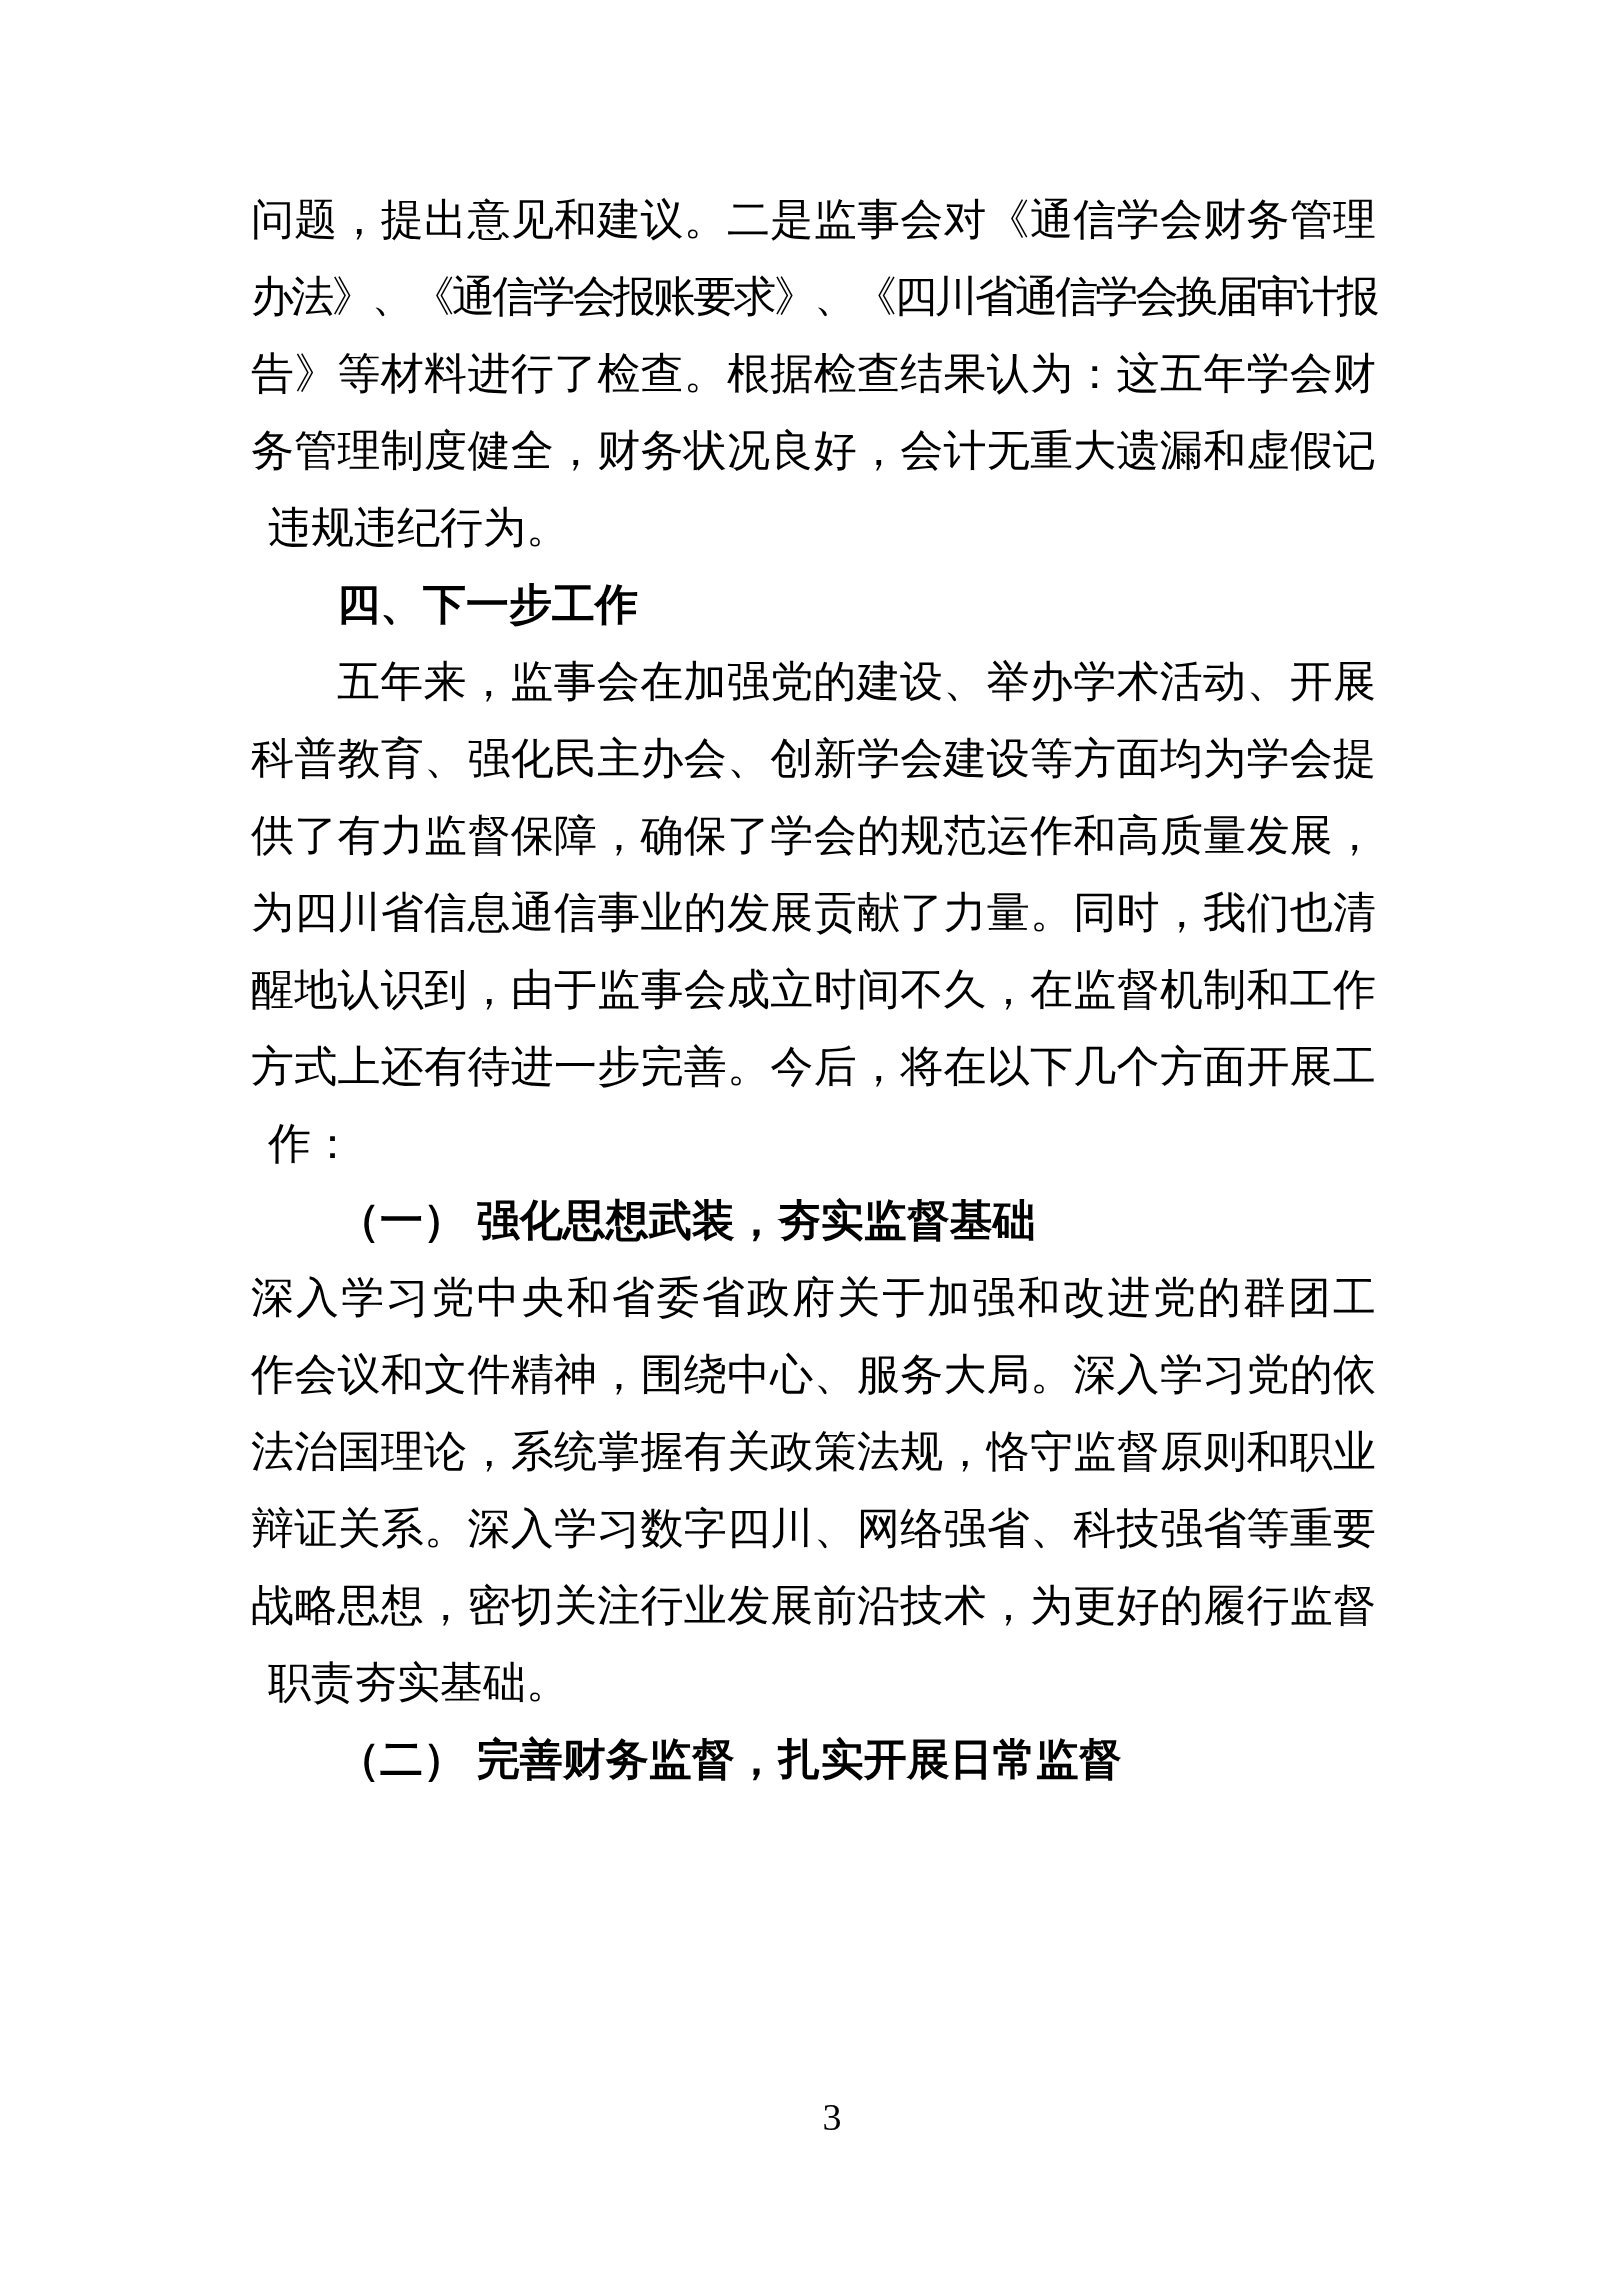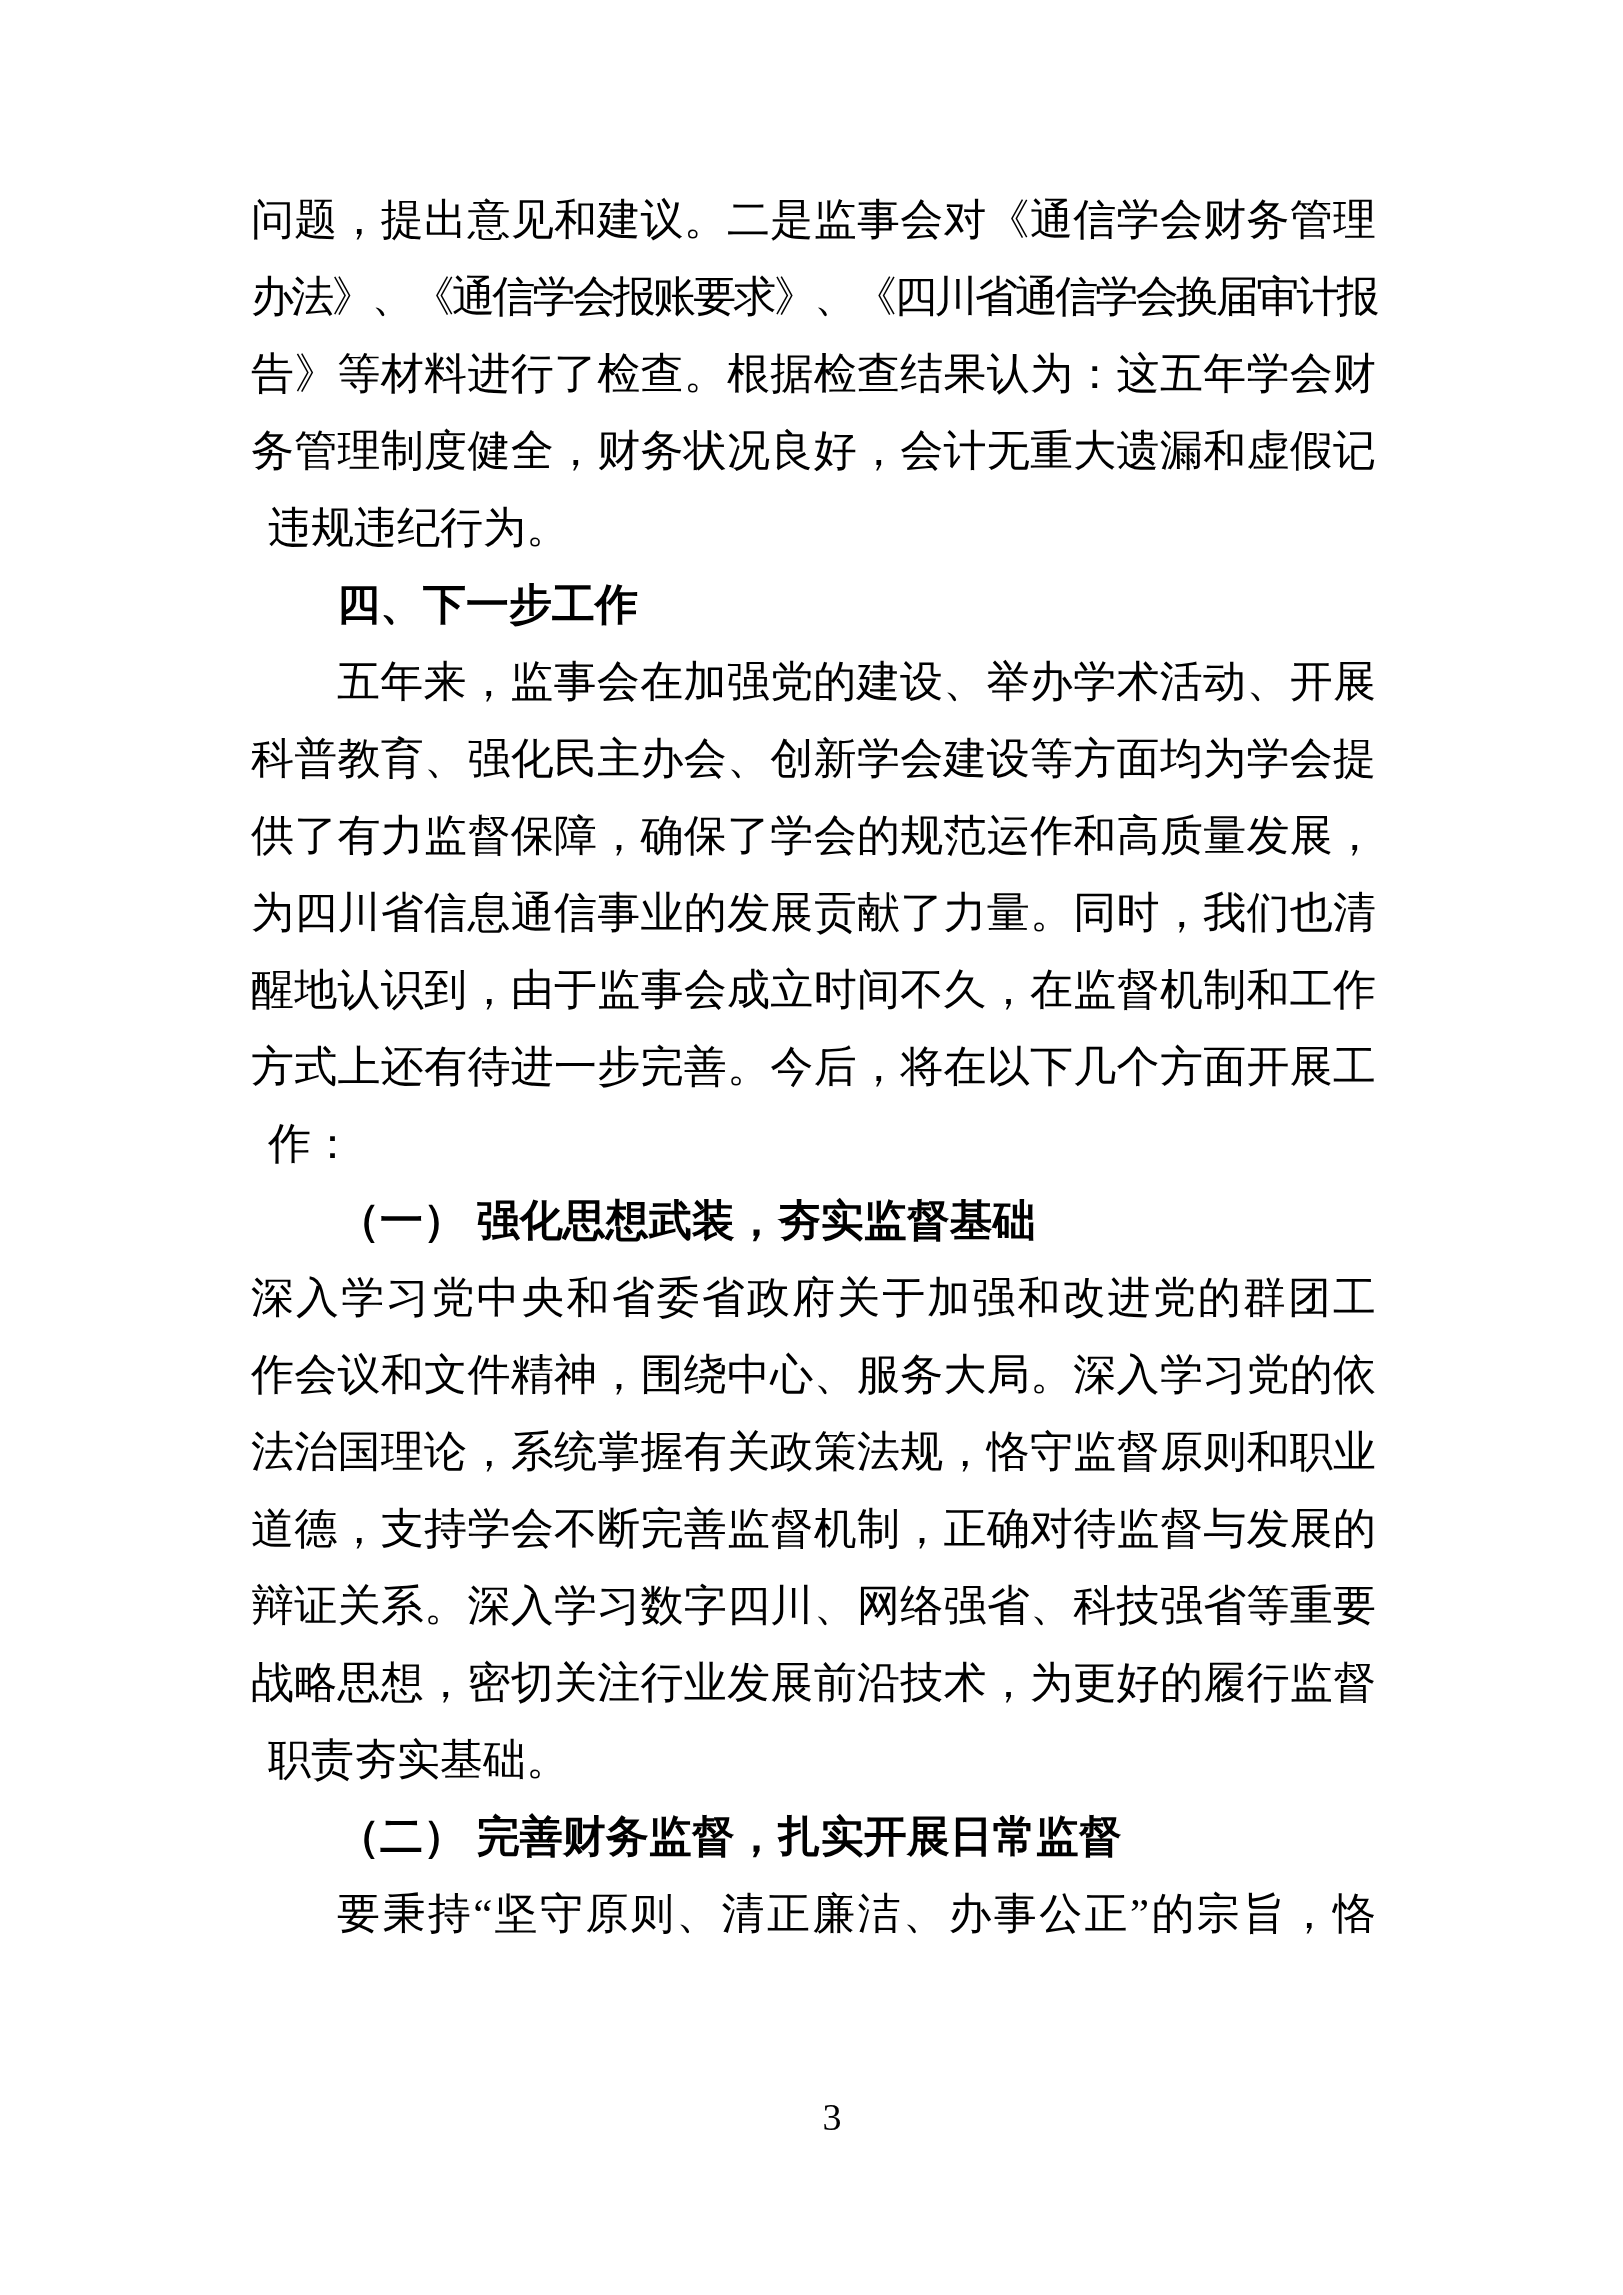--- a/index.html
+++ b/index.html
@@ -95,26 +95,24 @@
     <div class="line">为四川省信息通信事业的发展贡献了力量。同时，我们也清</div>
     <div class="line">醒地认识到，由于监事会成立时间不久，在监督机制和工作</div>
     <div class="line">方式上还有待进一步完善。今后，将在以下几个方面开展工</div>
     <div class="line endline">作：</div>
 
     <div class="line h2">（一） 强化思想武装，夯实监督基础</div>
 
     <div class="line">深入学习党中央和省委省政府关于加强和改进党的群团工</div>
     <div class="line">作会议和文件精神，围绕中心、服务大局。深入学习党的依</div>
     <div class="line">法治国理论，系统掌握有关政策法规，恪守监督原则和职业</div>
-    <div class="line">道德，支持学会不断完善监督机制，正确对待监督与发展的</div>
     <div class="line">辩证关系。深入学习数字四川、网络强省、科技强省等重要</div>
     <div class="line">战略思想，密切关注行业发展前沿技术，为更好的履行监督</div>
     <div class="line endline">职责夯实基础。</div>
 
     <div class="line h2">（二） 完善财务监督，扎实开展日常监督</div>
 
-    <div class="line indent">要秉持“坚守原则、清正廉洁、办事公正”的宗旨，恪</div>
 
   </div>
 
   <div class="page-number">3</div>
 </div>
 
 
 </body></html>

